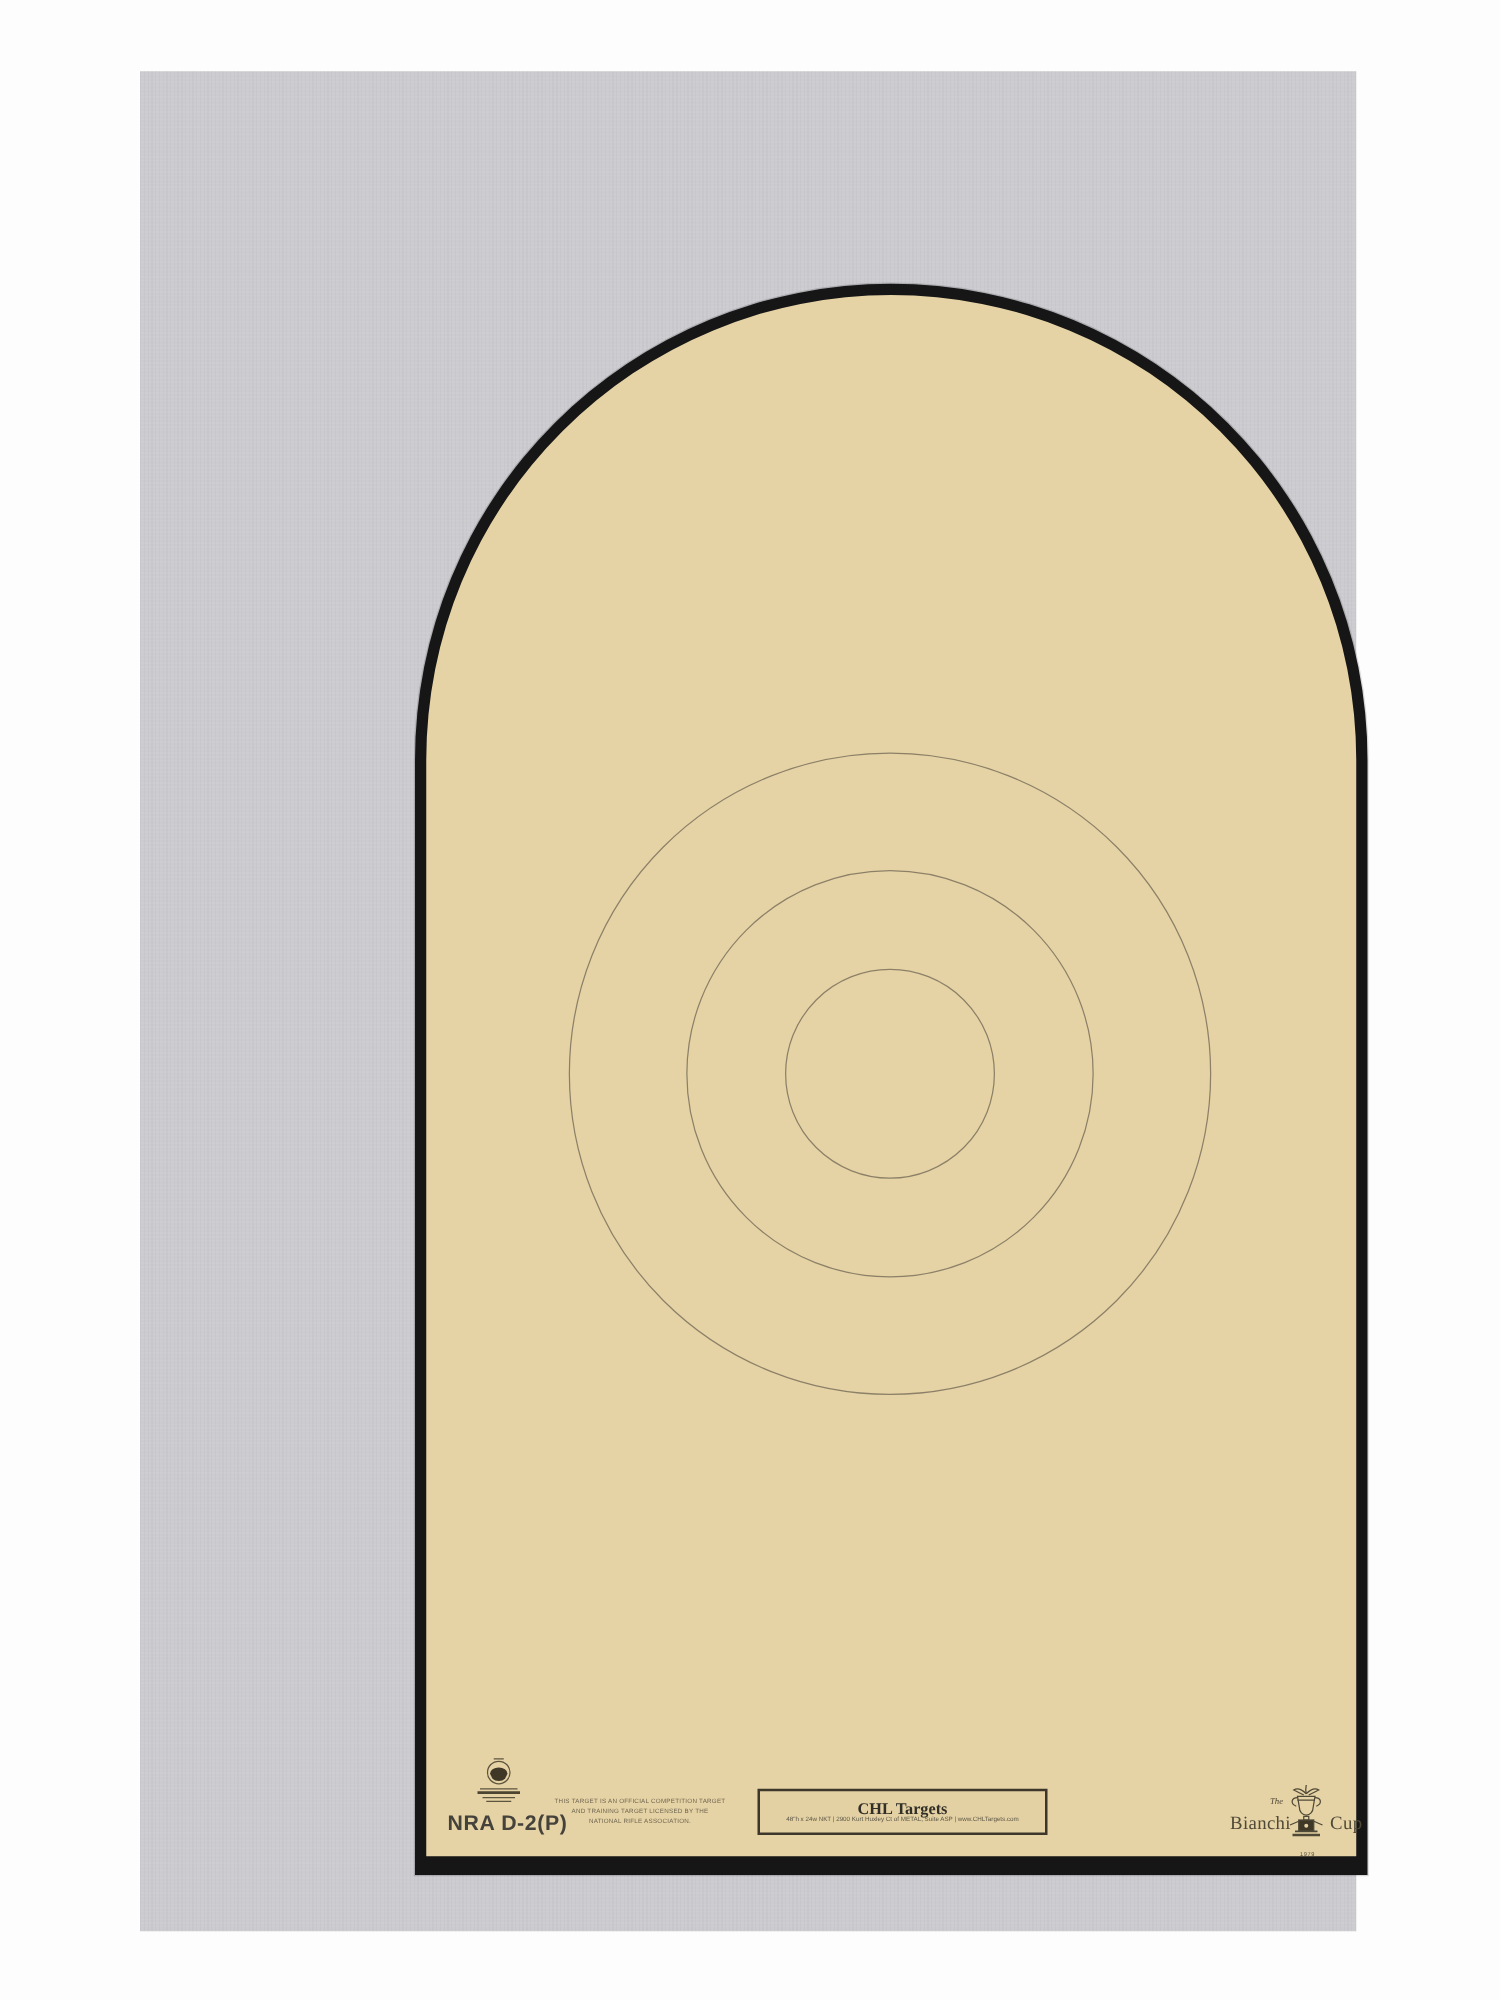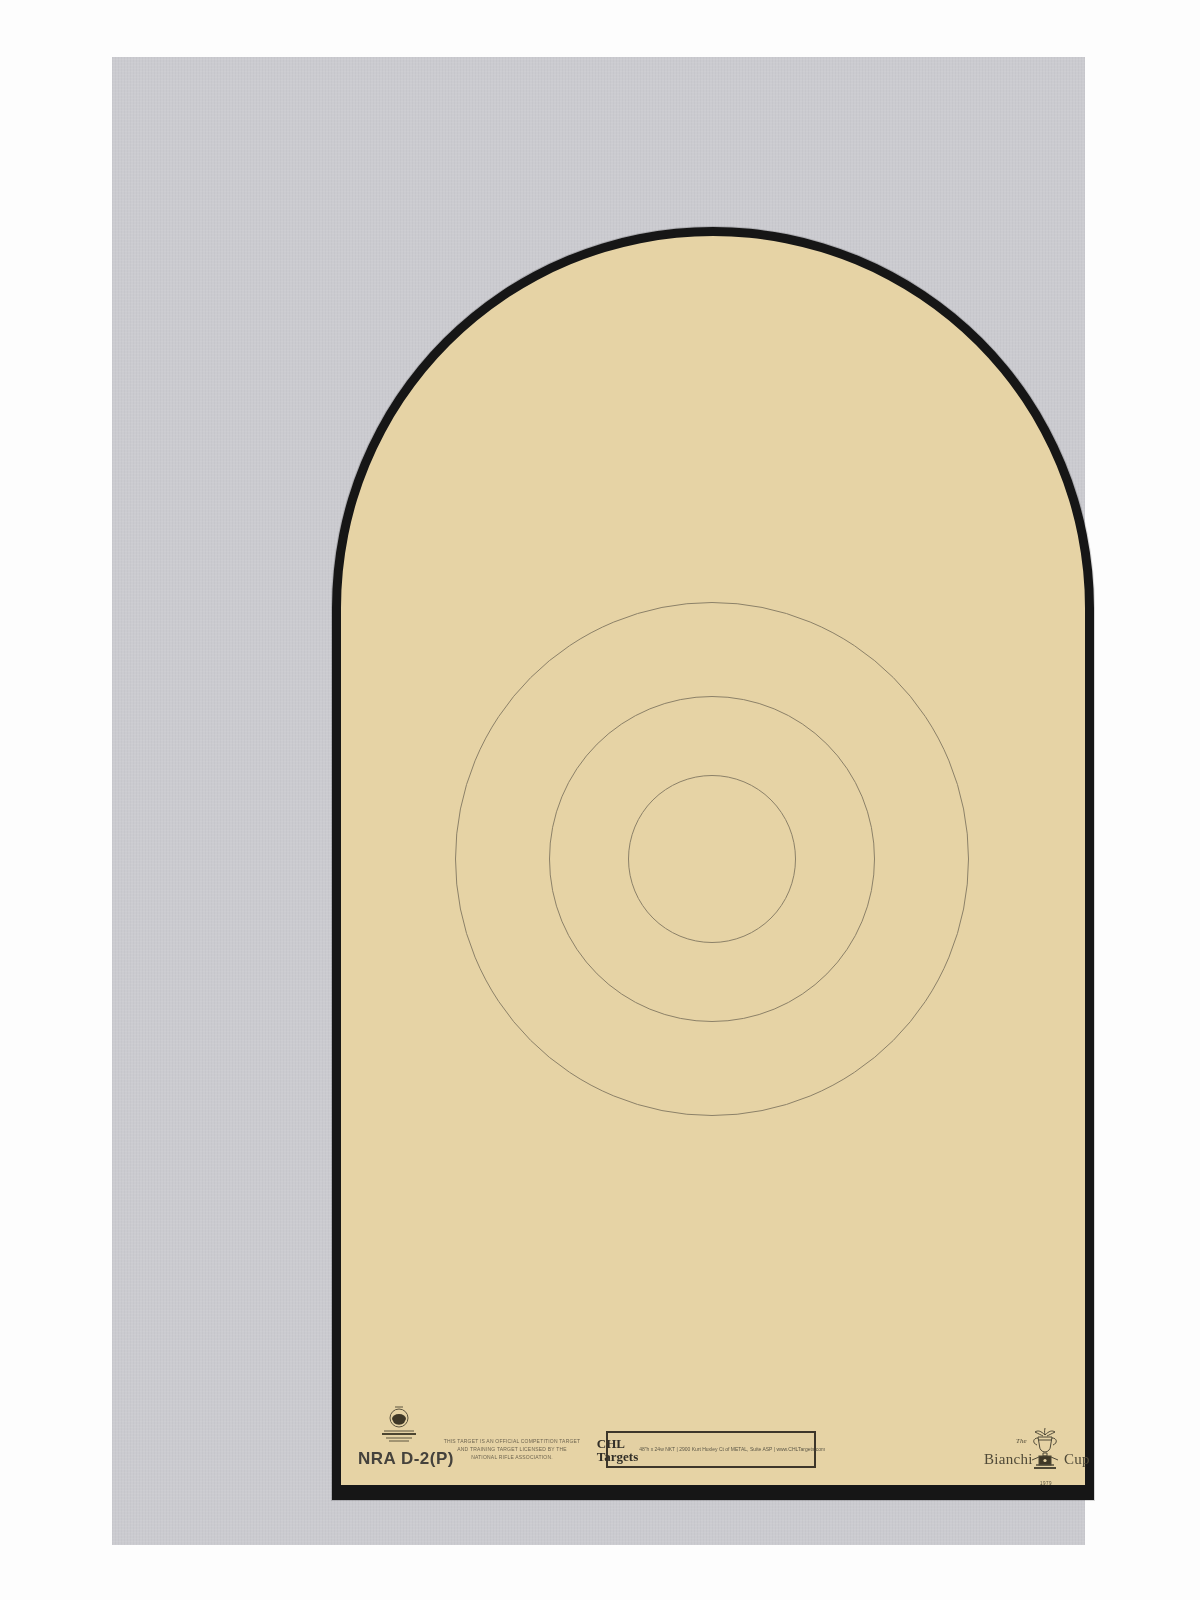--- a/index.html
+++ b/index.html
@@ -37,22 +37,22 @@
     position:absolute; left:246px; top:1392px; width:110px;
     font-size:17px; font-weight:600; letter-spacing:0.5px;
     color:#45423c; text-align:left; white-space:nowrap;
   }
   .license {
     position:absolute; left:330px; top:1381px; width:140px;
     text-align:center; font-size:5px; line-height:1.55;
     color:#6e6550; letter-spacing:0.2px;
   }
   .maker-box {
-    position:absolute; left:494px; top:1374px; width:210px; height:37px;
-    border:2px solid #3d362a; display:flex; flex-direction:row;
+    position:absolute; left:494px; top:1374px; width:232px; height:37px;
+    border:2px solid #3d362a; display:flex; flex-direction:column;
     align-items:center; justify-content:center; gap:1px;
     background:rgba(0,0,0,0.01);
   }
   .maker-title {
     font-family:"Liberation Serif", serif; font-weight:bold;
     font-size:13px; color:#322f28; line-height:1;
   }
   .maker-details {
     font-size:5px; color:#5d5848; white-space:nowrap; line-height:1;
   }

